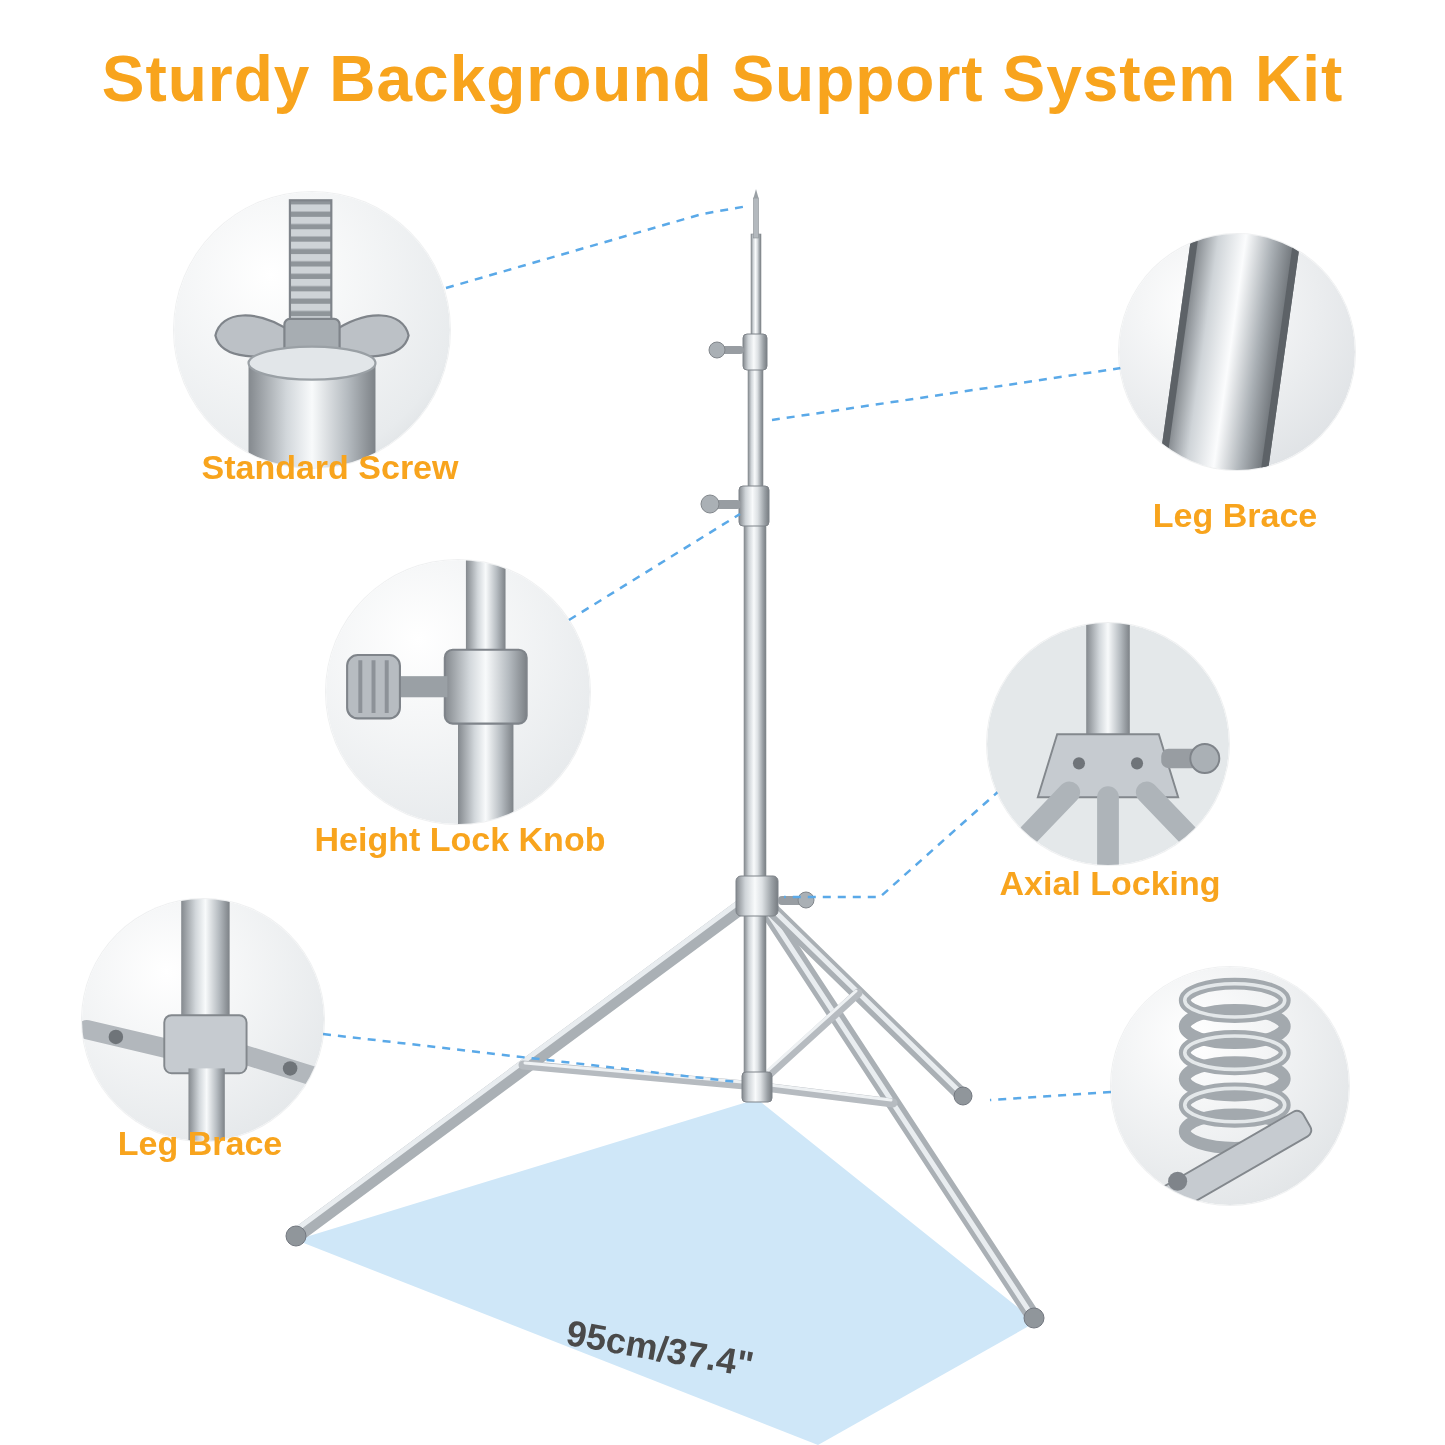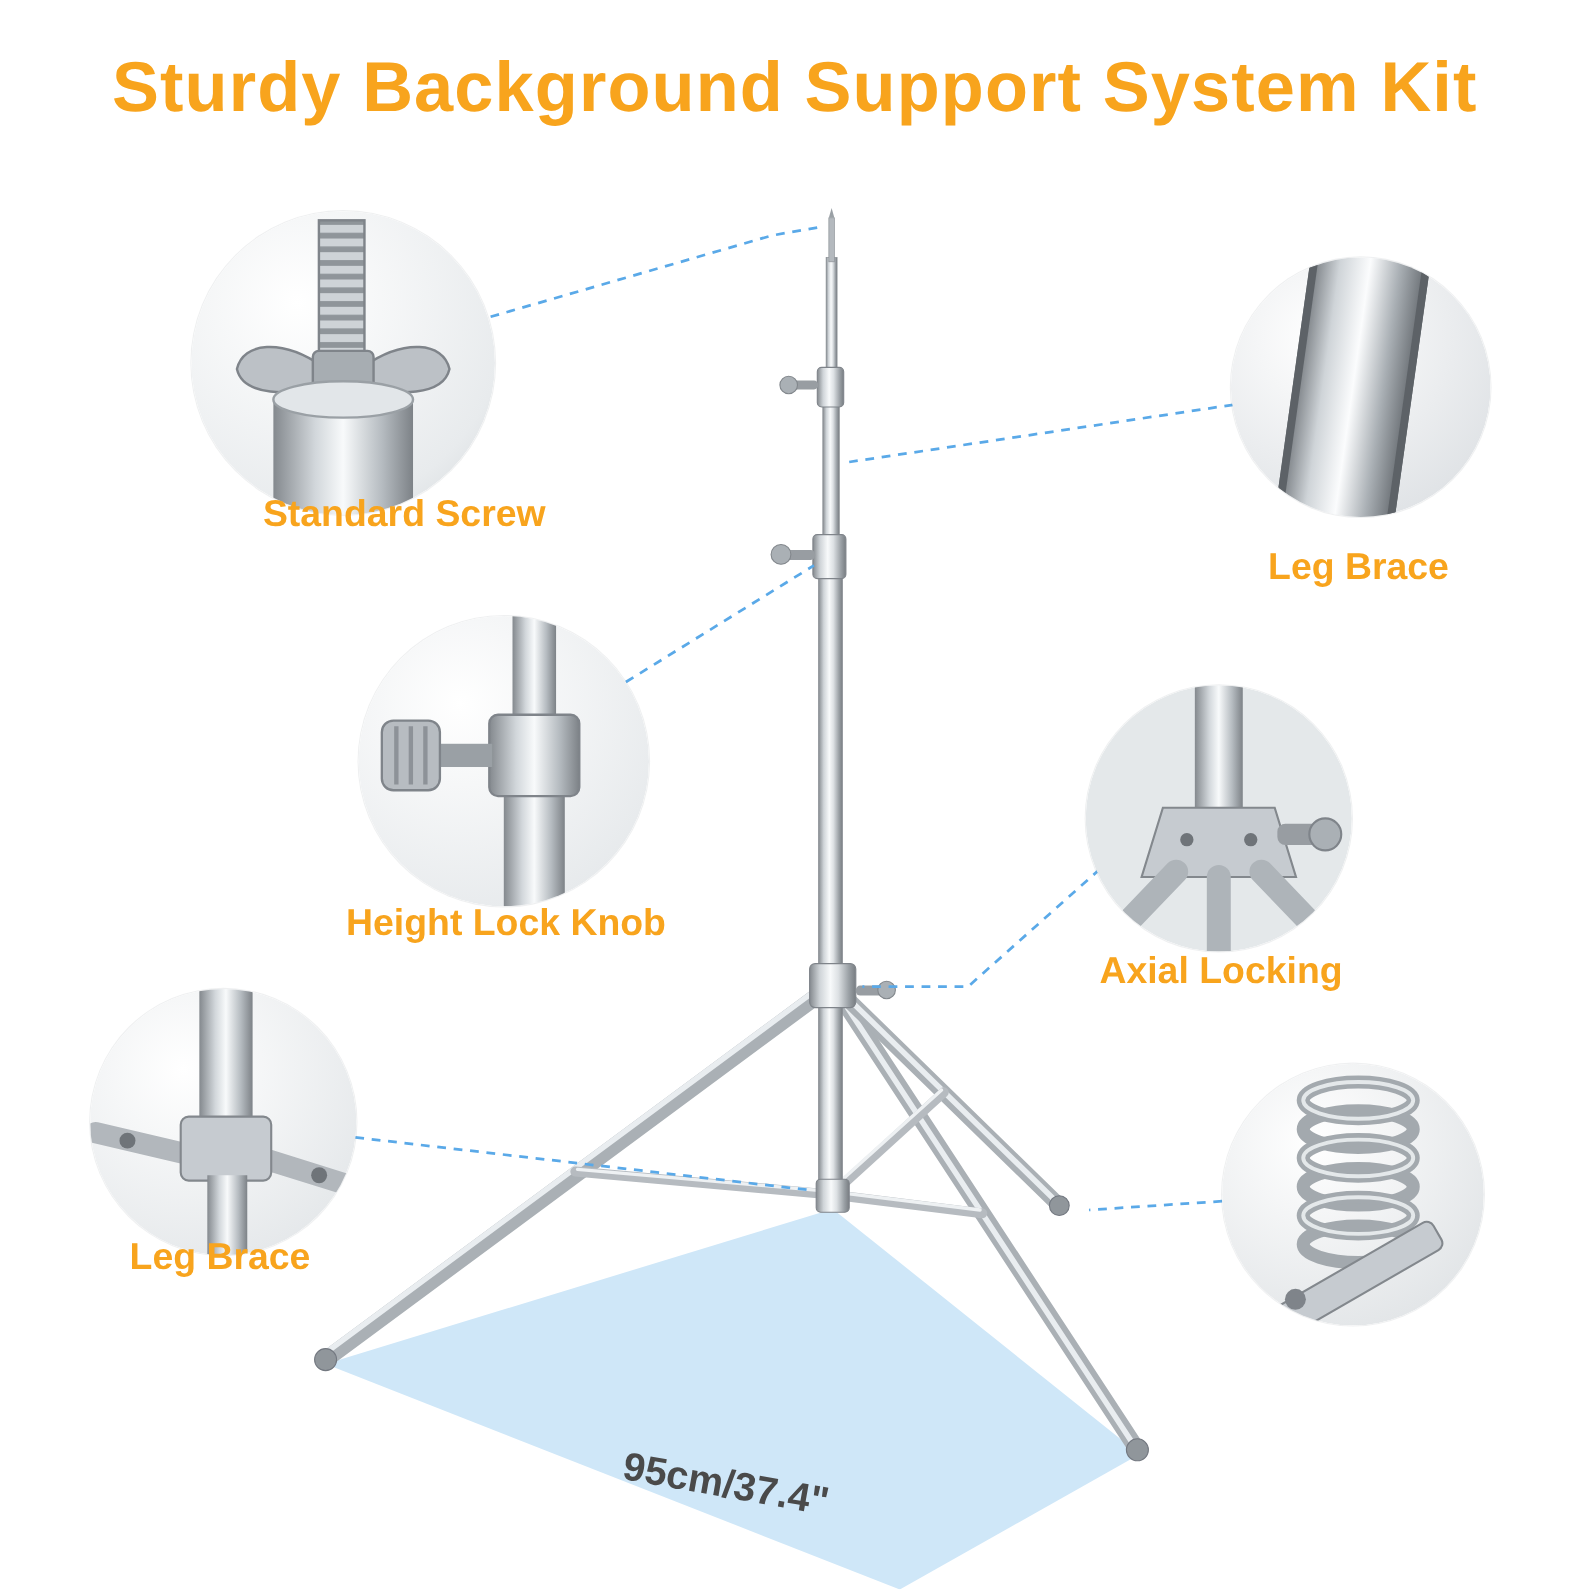--- a/index.html
+++ b/index.html
@@ -59,21 +59,21 @@
     z-index: 4;
   }
   
   #c-screw        { left: 174px;  top: 192px; width: 276px; height: 276px; }
   #c-brace-top    { left: 1119px; top: 234px; width: 236px; height: 236px; }
   #c-knob         { left: 326px;  top: 560px; width: 264px; height: 264px; }
   #c-axial        { left: 987px;  top: 623px; width: 242px; height: 242px; }
   #c-brace-bottom { left: 82px;   top: 899px; width: 242px; height: 242px; }
   #c-spring       { left: 1111px; top: 967px; width: 238px; height: 238px; }
   
-  #l-screw        { left: 136px;  top: 448px;  width: 360px; text-align: right; }
+  #l-screw        { left: 150px;  top: 448px;  width: 360px; }
   #l-brace-top    { left: 1085px; top: 496px;  width: 300px; }
   #l-knob         { left: 270px;  top: 820px;  width: 380px; }
   #l-axial        { left: 950px;  top: 864px;  width: 320px; }
   #l-brace-bottom { left: 55px;   top: 1124px; width: 290px; }
   #l-spring       { left: 1078px; top: 1226px; width: 340px; }
 </style>
 </head>
 <body>
 
 <div class="canvas">

